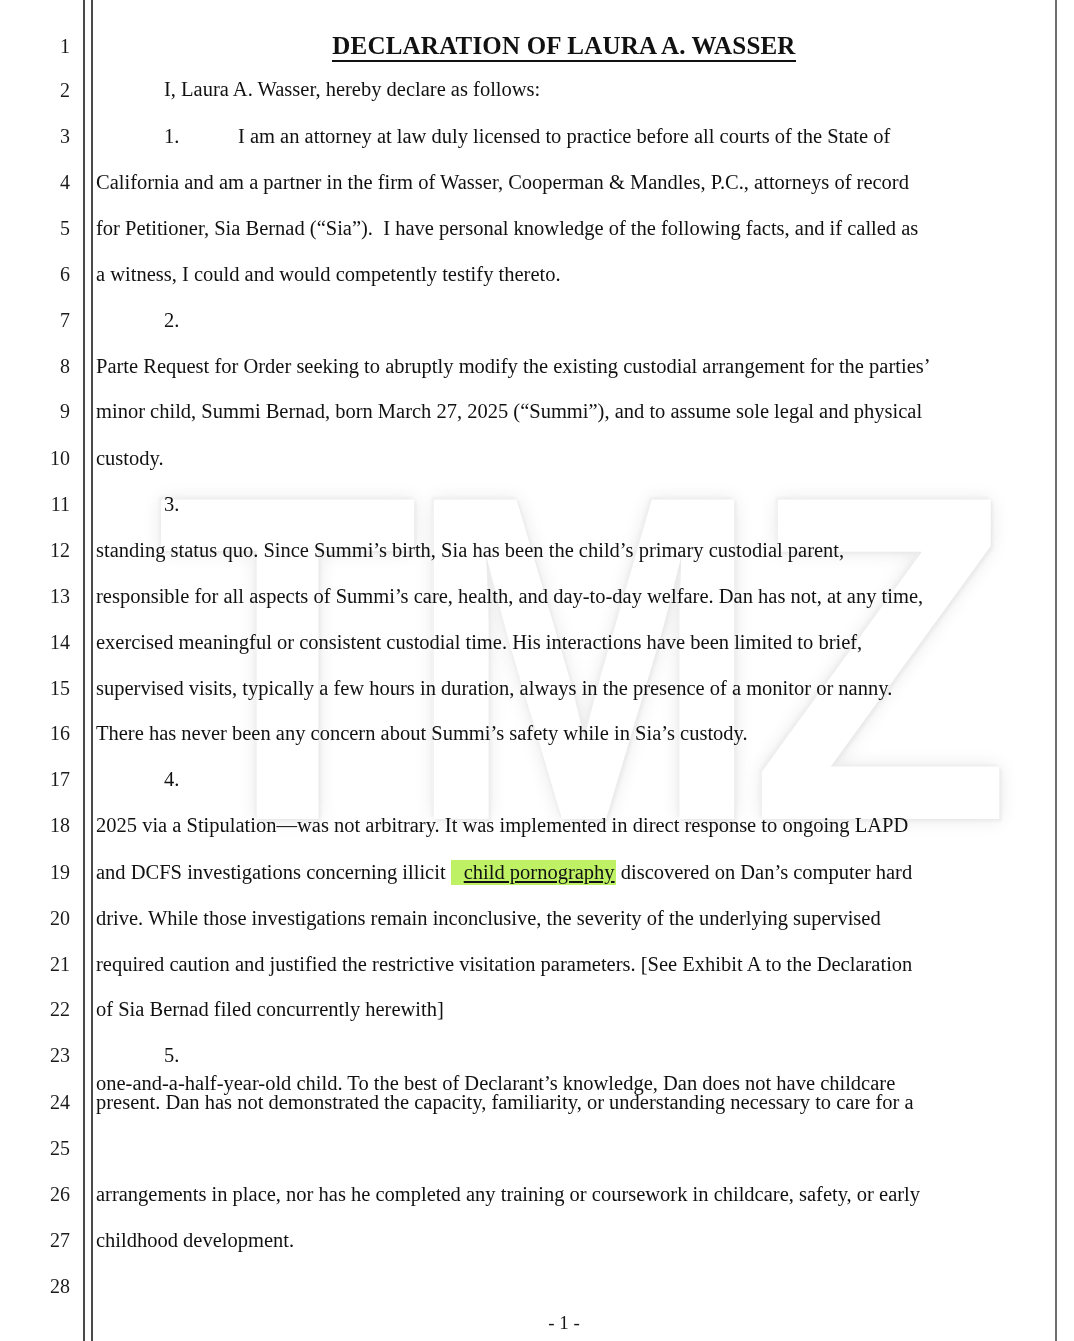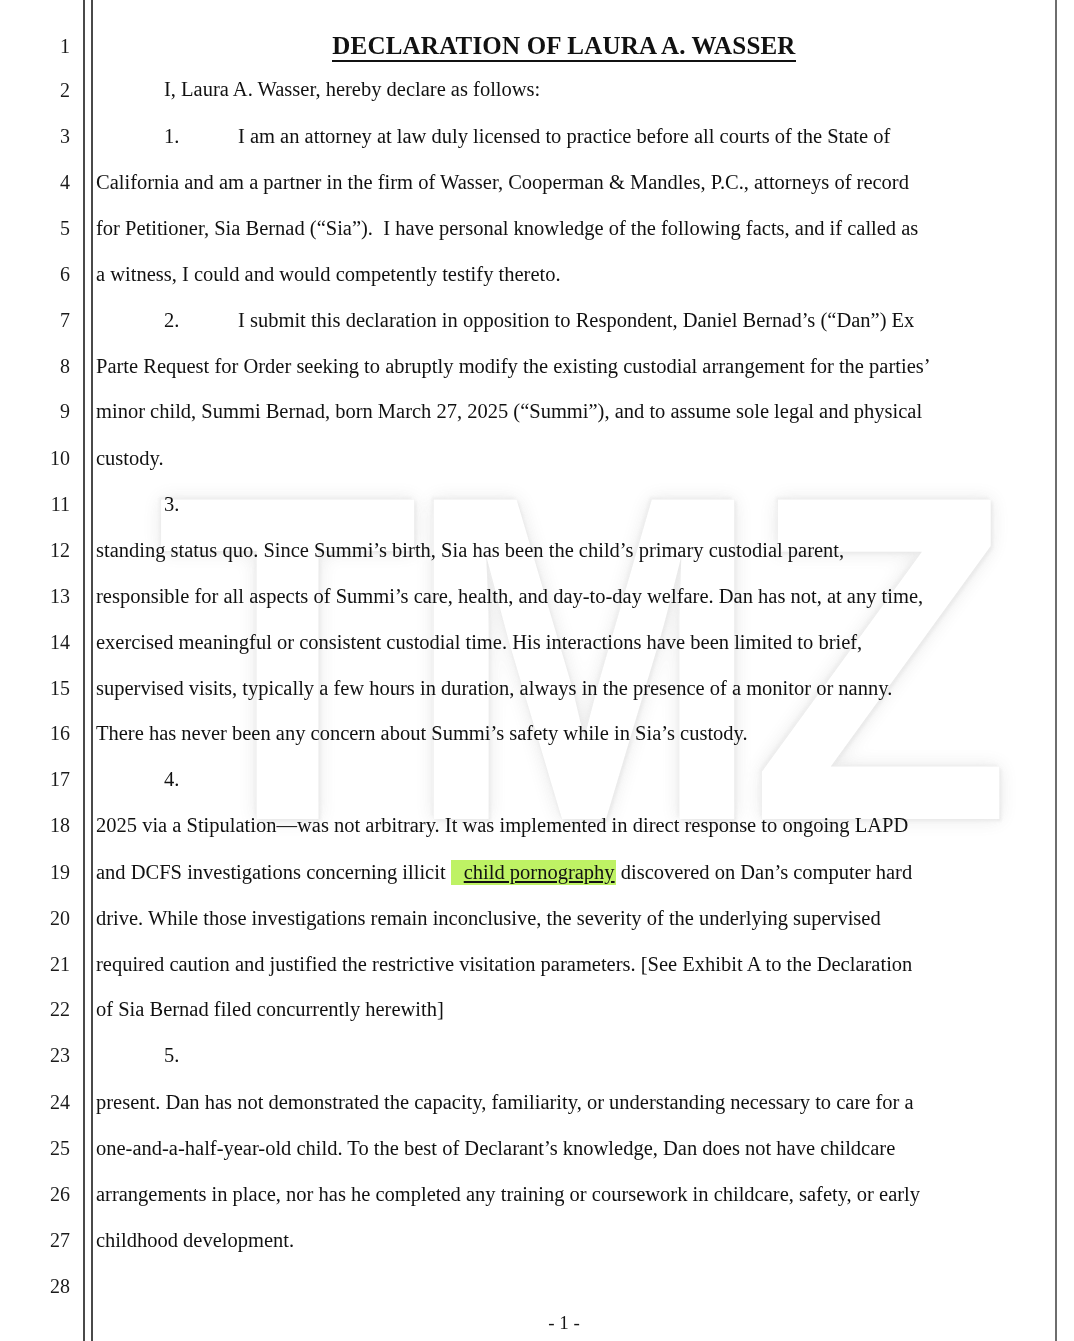--- a/index.html
+++ b/index.html
@@ -221,21 +221,20 @@
     <div class="num-lead" style="top:125px">
       <span class="num">1.</span>
       <span class="lead">I am an attorney at law duly licensed to practice before all courts of the State of</span>
     </div>
     <div class="txt" style="top:171px">California and am a partner in the firm of Wasser, Cooperman &amp; Mandles, P.C., attorneys of record</div>
     <div class="txt" style="top:217px">for Petitioner, Sia Bernad (“Sia”).  I have personal knowledge of the following facts, and if called as</div>
     <div class="txt nojust" style="top:263px">a witness, I could and would competently testify thereto.</div>
 
     <div class="num-lead" style="top:309px">
       <span class="num">2.</span>
-      <span class="lead">I submit this declaration in opposition to Respondent, Daniel Bernad’s (“Dan”) Ex</span>
     </div>
     <div class="txt" style="top:355px">Parte Request for Order seeking to abruptly modify the existing custodial arrangement for the parties’</div>
     <div class="txt" style="top:400px">minor child, Summi Bernad, born March 27, 2025 (“Summi”), and to assume sole legal and physical</div>
     <div class="txt nojust" style="top:447px">custody.</div>
 
     <div class="num-lead" style="top:493px">
       <span class="num">3.</span>
     </div>
     <div class="txt" style="top:539px">standing status quo. Since Summi’s birth, Sia has been the child’s primary custodial parent,</div>
     <div class="txt" style="top:585px">responsible for all aspects of Summi’s care, health, and day-to-day welfare. Dan has not, at any time,</div>
@@ -249,21 +248,21 @@
     <div class="txt" style="top:814px">2025 via a Stipulation—was not arbitrary. It was implemented in direct response to ongoing LAPD</div>
     <div class="txt" style="top:861px"><span>and DCFS investigations concerning illicit </span><span class="hl">child pornography</span><span> discovered on Dan’s computer hard</span></div>
     <div class="txt" style="top:907px">drive. While those investigations remain inconclusive, the severity of the underlying supervised</div>
     <div class="txt" style="top:953px">required caution and justified the restrictive visitation parameters. [See Exhibit A to the Declaration</div>
     <div class="txt nojust" style="top:998px">of Sia Bernad filed concurrently herewith]</div>
 
     <div class="num-lead" style="top:1044px">
       <span class="num">5.</span>
     </div>
     <div class="txt" style="top:1091px">present. Dan has not demonstrated the capacity, familiarity, or understanding necessary to care for a</div>
-    <div class="txt" style="top:1137px">one-and-a-half-year-old child. To the best of Declarant’s knowledge, Dan does not have childcare</div>
+    <div class="txt" style="top:1072px">one-and-a-half-year-old child. To the best of Declarant’s knowledge, Dan does not have childcare</div>
     <div class="txt" style="top:1183px">arrangements in place, nor has he completed any training or coursework in childcare, safety, or early</div>
     <div class="txt nojust" style="top:1229px">childhood development.</div>
 
   </div>
 
   <div class="footer">- 1 -</div>
 
 </div>
 
 </body></html>

